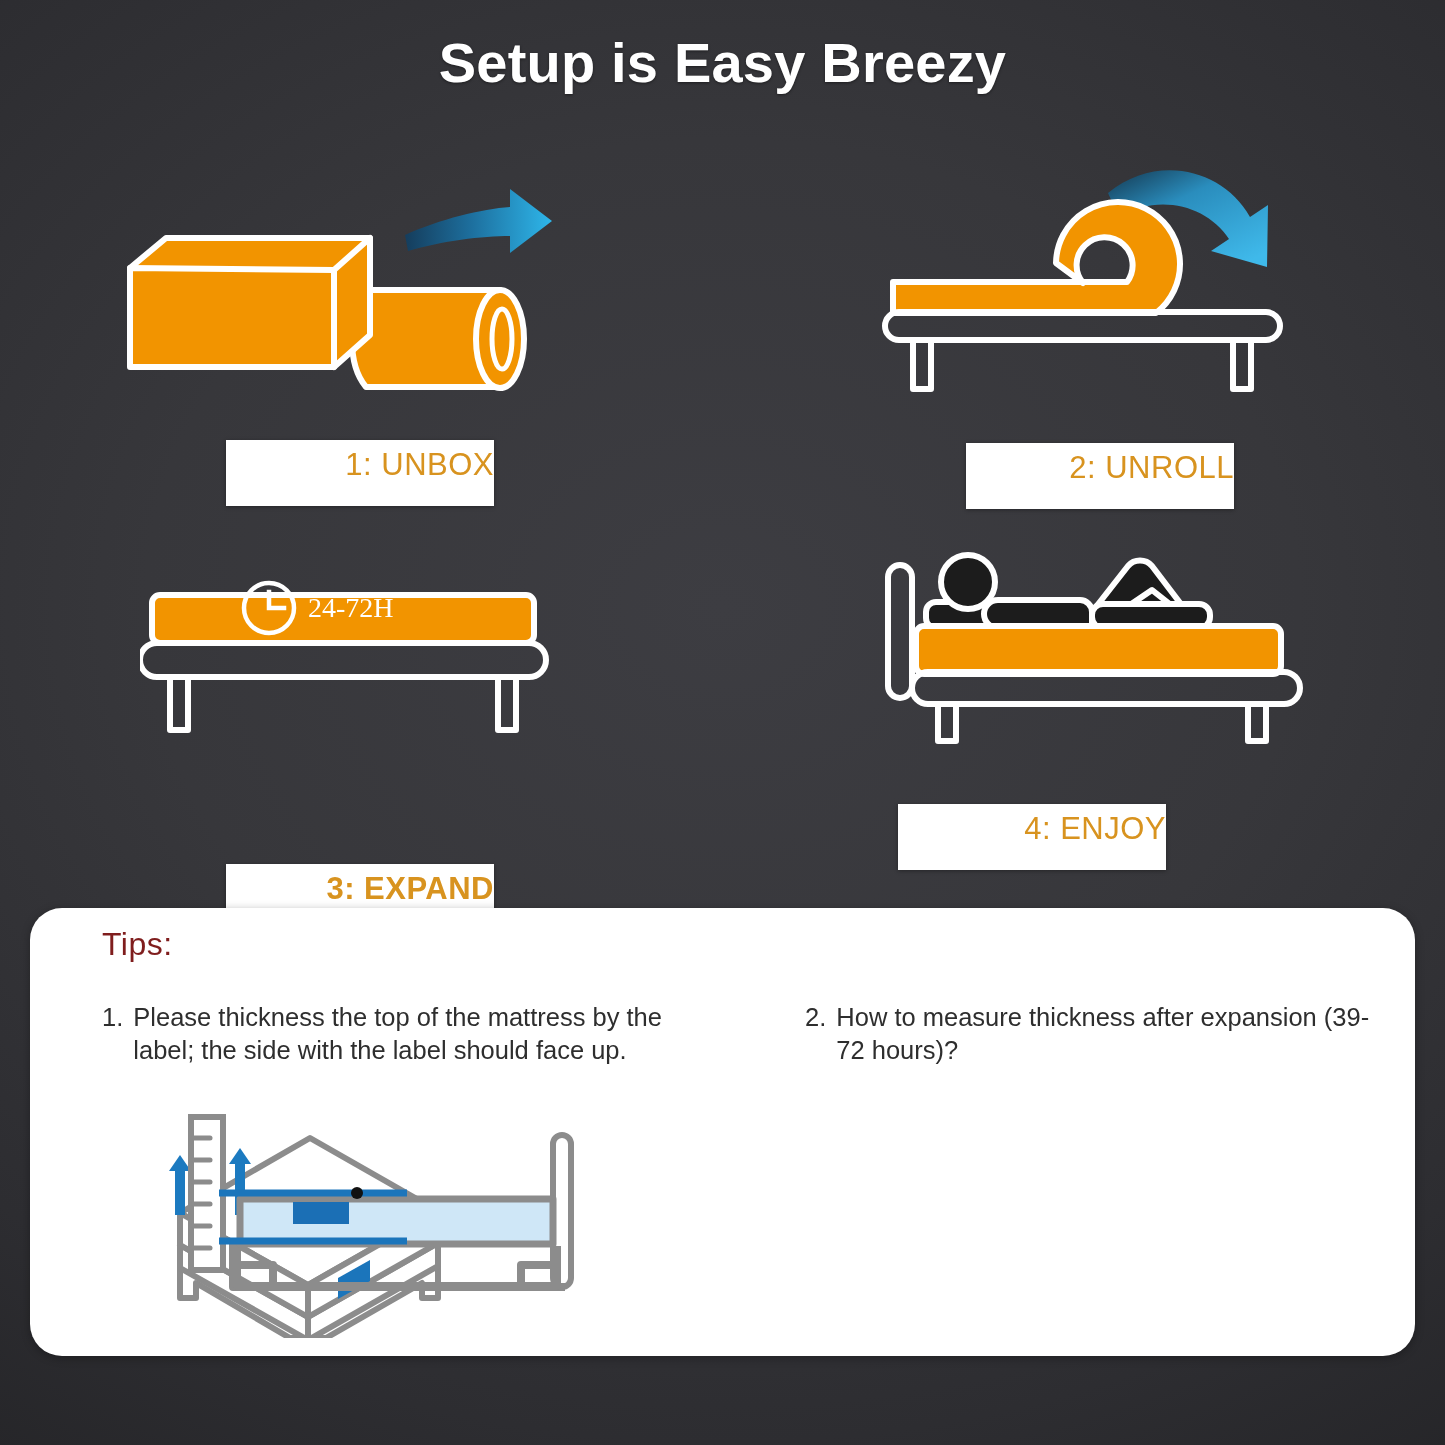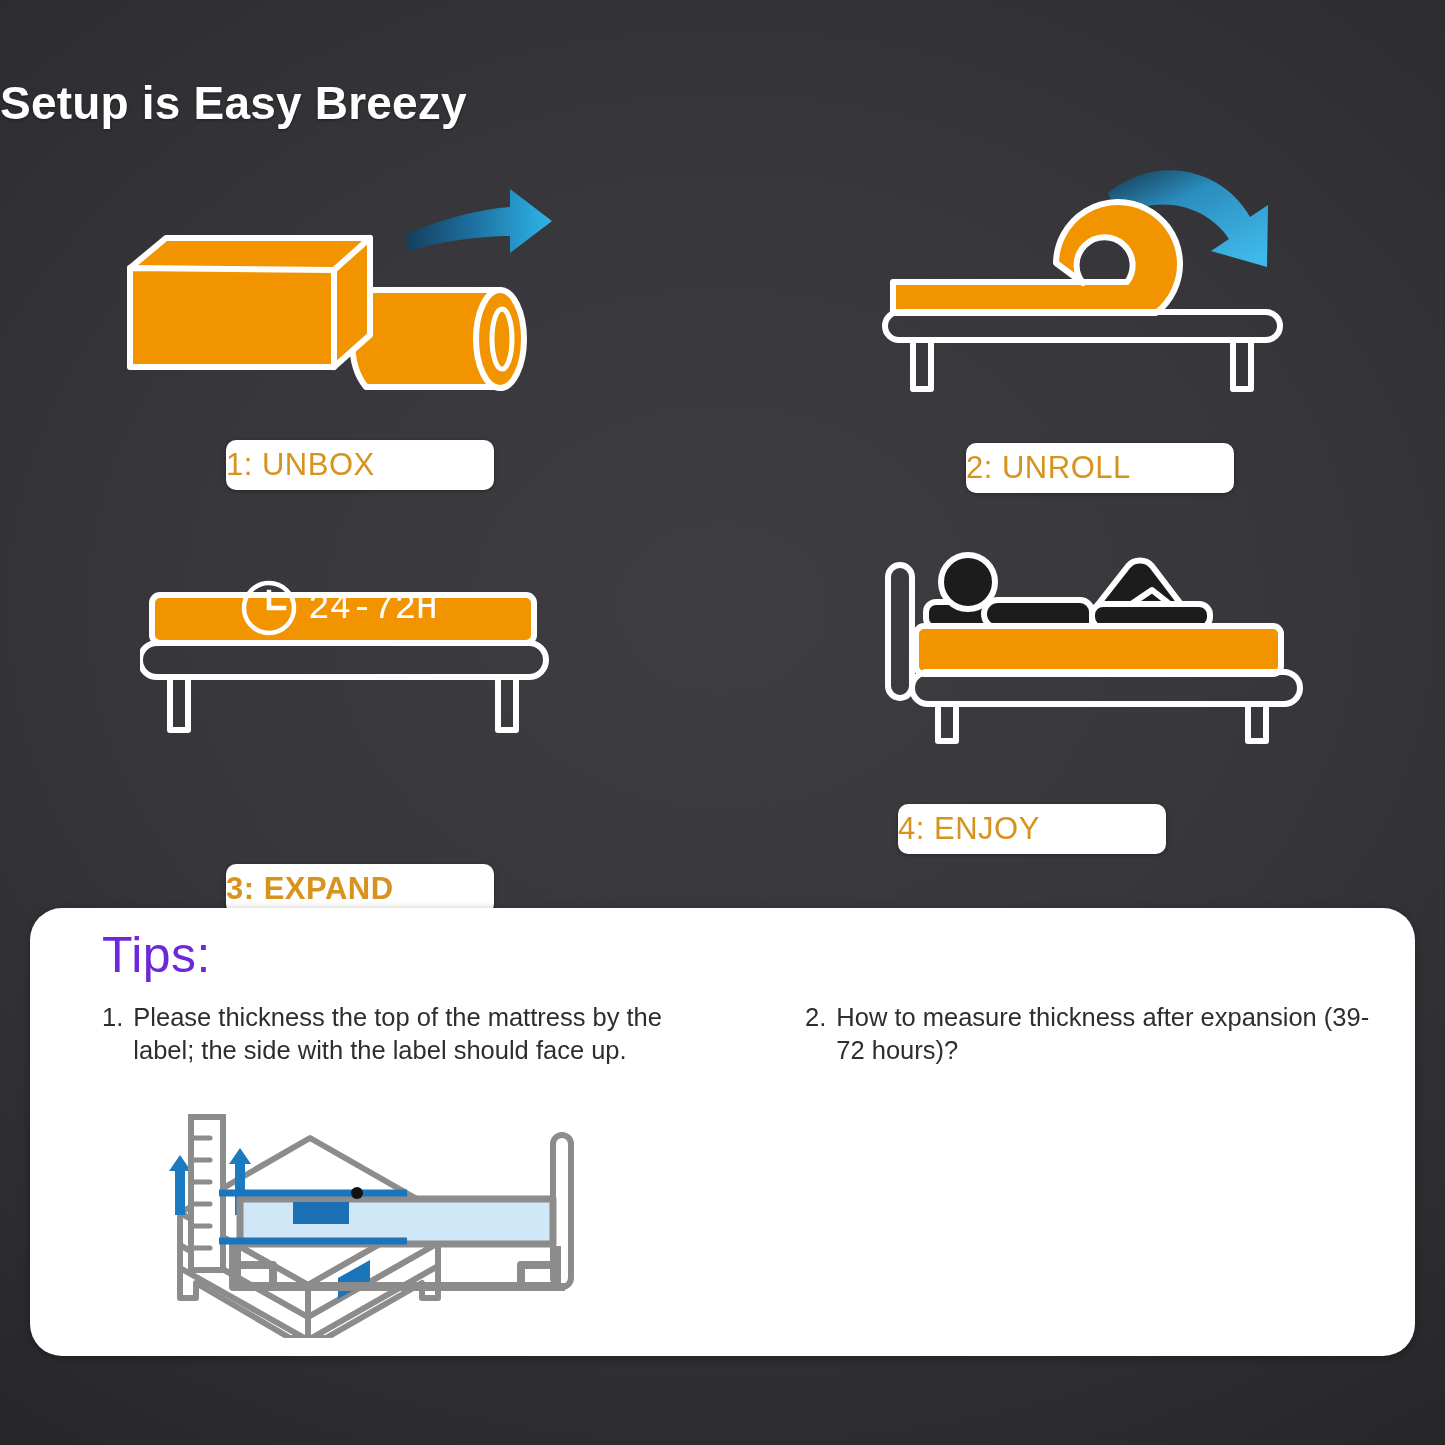--- a/index.html
+++ b/index.html
@@ -16,48 +16,47 @@
     background:
       radial-gradient(ellipse 105% 85% at 50% 42%, #3d3d42 0%, #37373b 38%, #2d2d31 68%, #242427 88%, #1d1d20 100%);
   }
 
   
   #title {
     position: absolute;
     top: 30px;
     left: 0;
     width: 100%;
-    text-align: left;
+    text-align: center;
     color: #ffffff;
-    font-size: 46px;
+    font-size: 56px;
     font-weight: bold;
     letter-spacing: 0.2px;
     font-family: "Liberation Sans Narrow", "Liberation Sans", sans-serif;
     text-shadow: 0 1px 3px rgba(0,0,0,0.45);
-    margin-top: 46px;
   }
 
   
   .step {
     position: absolute;
   }
   .step-art {
     position: relative;
     width: 100%;
     height: 250px;
   }
   .step-art svg { display: block; }
 
   .pill {
     margin: 0 auto;
     background: #ffffff;
-    border-radius: 10px;
-    height: 50px;
+    border-radius: 0;
+    height: 66px;
     line-height: 50px;
-    text-align: left;
+    text-align: right;
     color: #d8931f;
     font-size: 31px;
     letter-spacing: 0.5px;
     box-shadow: 0 1px 4px rgba(0,0,0,0.35);
     font-family: "Liberation Sans Narrow", "Liberation Sans", sans-serif;
   }
 
   #step1 { left: 120px;  top: 175px; width: 480px; }
   #step2 { left: 875px;  top: 155px; width: 450px; }
   #step3 { left: 140px;  top: 525px; width: 440px; }
@@ -71,41 +70,41 @@
   .clock-row {
     position: absolute;
     left: 100px;
     top: -8px;
     display: flex;
     align-items: center;
     gap: 10px;
   }
   .clock-text {
     color: #ffffff;
-    font-size: 36px;
-    font-family: Liberation Mono, monospace;
+    font-size: 28px;
+    font-family: Liberation Serif, serif;
   }
 
   
   #tips-card {
     position: absolute;
     left: 30px;
     top: 908px;
     width: 1385px;
     height: 448px;
     background: #ffffff;
     border-radius: 32px;
     box-shadow: 0 2px 10px rgba(0,0,0,0.3);
   }
   #tips-heading {
     position: absolute;
     left: 72px;
     top: 18px;
-    font-size: 50px;
-    color: #6d28d9;
+    font-size: 32px;
+    color: #7f1d1d;
     font-family: "Liberation Sans Narrow", "Liberation Sans", sans-serif;
     letter-spacing: 0.5px;
   }
   .tip-col { position: absolute; }
   #tip1-col { left: 72px;  top: 93px; width: 600px; }
   #tip2-col { left: 775px; top: 93px; width: 585px; }
 
   .tip-text {
     display: flex;
     font-size: 25.5px;

